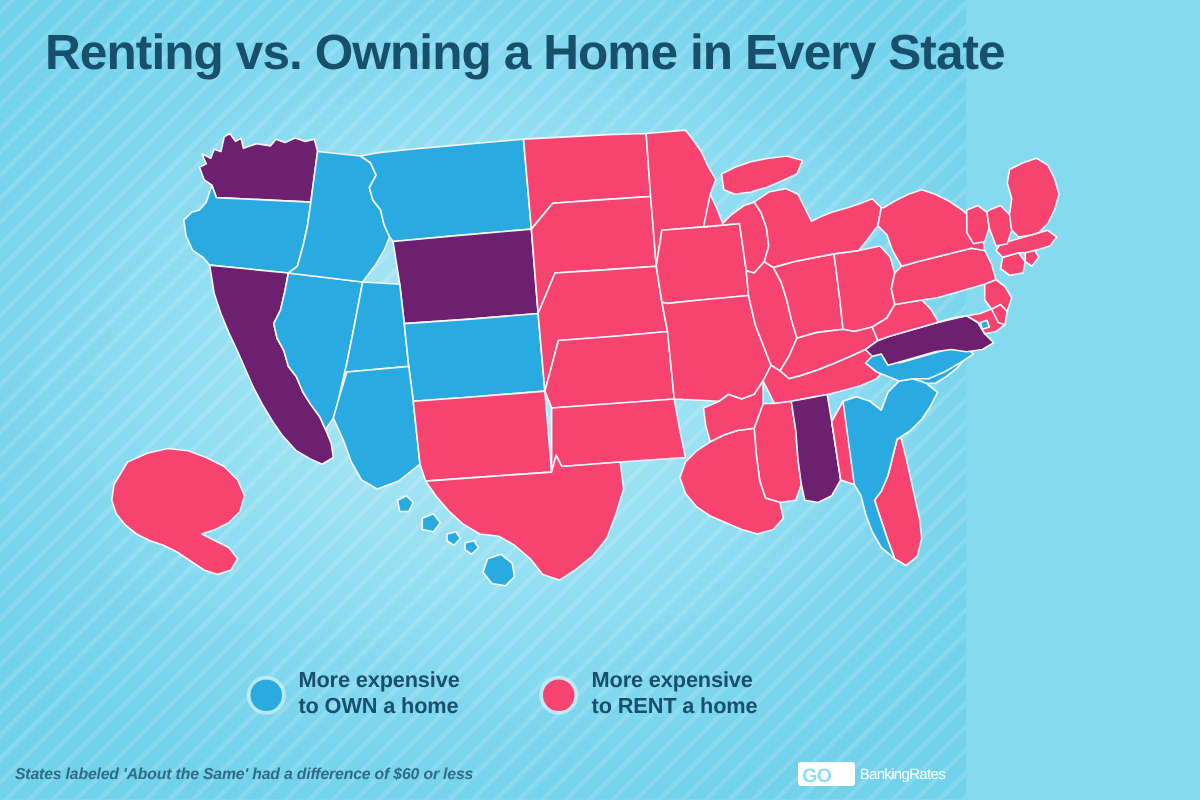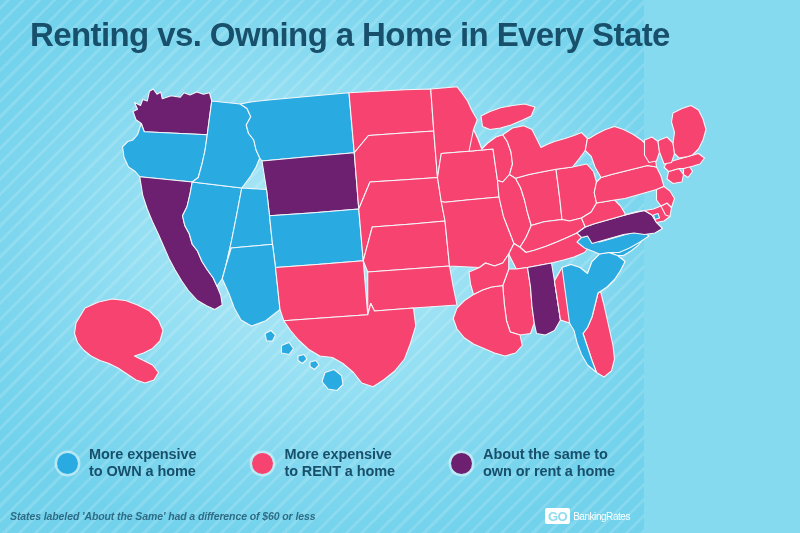--- a/index.html
+++ b/index.html
@@ -85,21 +85,21 @@
     right:14px; bottom:9px;
     display:flex; align-items:center;
     gap:1px;
   }
   #logo-go {
     background:#FFFFFF;
     color:#8FDDF1;
     font-weight:bold;
     font-size:13px;
     letter-spacing:-0.5px;
-    padding:2px 3px 1px 3px;
+    padding:2px 16px 1px 3px;
     border-radius:2px;
     line-height:13px;
   }
   #logo-name {
     color:#FFFFFF;
     font-size:10px;
     letter-spacing:-0.45px;
     line-height:15px;
     padding-left:2px;
   }
@@ -179,25 +179,20 @@
     <div class="legend-item">
       <span class="legend-dot" style="background: rgb(41, 171, 226);"></span>
       <span class="legend-label">More expensive
 to OWN a home</span>
     </div>
     <div class="legend-item">
       <span class="legend-dot" style="background: rgb(247, 67, 111);"></span>
       <span class="legend-label">More expensive
 to RENT a home</span>
     </div>
-    <div class="legend-item">
-      <span class="legend-dot" style="background: rgb(110, 32, 112);"></span>
-      <span class="legend-label">About the same to
-own or rent a home</span>
-    </div>
   </div>
 
   <div id="footnote">States labeled 'About the Same' had a difference of $60 or less</div>
 
   <div id="logo">
     <span id="logo-go">GO</span>
     <span id="logo-name">BankingRates</span>
   </div>
 
 </div>

